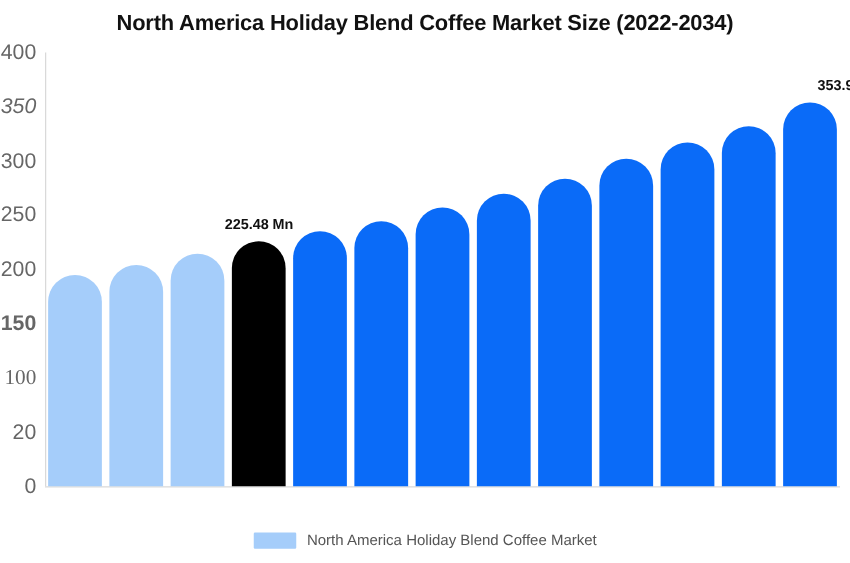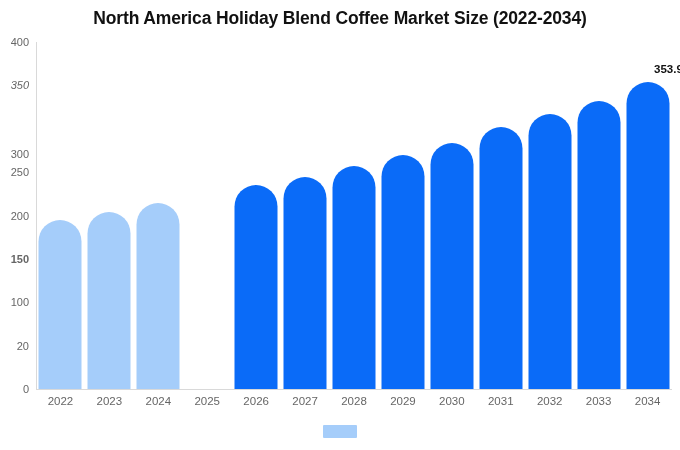--- a/index.html
+++ b/index.html
@@ -61,21 +61,21 @@
     height: 1px;
     background: #d9d9d9;
   }
 
   
   .ytick {
     position: absolute;
     right: 100%;
     margin-right: 7px;
     transform: translateY(-50%);
-    font-size: 11px;
+    font-size: 17px;
     color: #666666;
     white-space: nowrap;
   }
 
   
   .bars-layer {
     position: absolute;
     left: 0; top: 0;
     width: 636px;
     height: 347px;
@@ -159,38 +159,43 @@
 <div id="chart-root">
 
   <div class="chart-title">North America Holiday Blend Coffee Market Size (2022-2034)</div>
 
   <div class="plot-area">
     <div class="axis-line"></div>
     <div class="baseline"></div>
     <div id="yticks">
         <div class="ytick" style="top: 347px;">0</div>
         <div class="ytick" style="top: 303.625px;">20</div>
-        <div class="ytick" style="top: 260.25px;">100</div>
+        <div class="ytick" style="top: 260.25px; font-family: Liberation Serif, serif;">100</div>
         <div class="ytick" style="top: 216.875px; font-weight: bold;">150</div>
         <div class="ytick" style="top: 173.5px; text-align: right;">200</div>
         <div class="ytick" style="top: 130.125px;">250</div>
-        <div class="ytick" style="top: 86.75px; margin-top: 25px;">300</div>
+        <div class="ytick" style="top: 86.75px;">300</div>
         <div class="ytick" style="top: 43.375px; font-style: italic;">350</div>
         <div class="ytick" style="top: 0px;">400</div>
       </div>
     <div class="bars-layer" id="bars-layer">
         <div class="bar-slot" style="left: 0px; width: 48.9231px;">
           <div class="bar" style="height: 169.162px; background: rgb(165, 205, 250);"></div>
         </div>
         <div class="bar-slot" style="left: 48.9231px; width: 48.9231px;">
           <div class="bar" style="height: 177.404px; background: rgb(165, 205, 250);"></div>
         </div>
         <div class="bar-slot" style="left: 97.8462px; width: 48.9231px;">
           <div class="bar" style="height: 185.645px; background: rgb(165, 205, 250);"></div>
         </div>
+        <div class="bar-slot" style="left: 146.769px; width: 48.9231px;">
+          <div class="bar" style="height: 195.604px; background: rgb(0, 0, 0);">
+            <div class="bar-label">225.48 Mn</div>
+          </div>
+        </div>
         <div class="bar-slot" style="left: 195.692px; width: 48.9231px;">
           <div class="bar" style="height: 203.863px; background: rgb(10, 107, 248);"></div>
         </div>
         <div class="bar-slot" style="left: 244.615px; width: 48.9231px;">
           <div class="bar" style="height: 212.104px; background: rgb(10, 107, 248);"></div>
         </div>
         <div class="bar-slot" style="left: 293.538px; width: 48.9231px;">
           <div class="bar" style="height: 222.947px; background: rgb(10, 107, 248);"></div>
         </div>
         <div class="bar-slot" style="left: 342.462px; width: 48.9231px;">
@@ -209,35 +214,21 @@
           <div class="bar" style="height: 288.01px; background: rgb(10, 107, 248);"></div>
         </div>
         <div class="bar-slot" style="left: 587.077px; width: 48.9231px;">
           <div class="bar" style="height: 307.017px; background: rgb(10, 107, 248);">
             <div class="bar-label clip-right">353.91 Mn</div>
           </div>
         </div>
       </div>
   </div>
 
-  <div class="xlabels" id="xlabels">
-      <div class="xtick" style="left: 24.4615px;">2022</div>
-      <div class="xtick" style="left: 73.3846px;">2023</div>
-      <div class="xtick" style="left: 122.308px;">2024</div>
-      <div class="xtick" style="left: 171.231px;">2025</div>
-      <div class="xtick" style="left: 220.154px;">2026</div>
-      <div class="xtick" style="left: 269.077px;">2027</div>
-      <div class="xtick" style="left: 318px;">2028</div>
-      <div class="xtick" style="left: 366.923px;">2029</div>
-      <div class="xtick" style="left: 415.846px;">2030</div>
-      <div class="xtick" style="left: 464.769px;">2031</div>
-      <div class="xtick" style="left: 513.692px;">2032</div>
-      <div class="xtick" style="left: 562.615px;">2033</div>
-      <div class="xtick" style="left: 611.538px;">2034</div>
-    </div>
 
   <div class="legend">
     <div class="legend-item">
       <span class="legend-swatch" id="legend-swatch" style="background: rgb(165, 205, 250);"></span>
+      <span class="legend-text">North America Holiday Blend Coffee Market</span>
     </div>
   </div>
 
 </div>
 
 </body></html>

